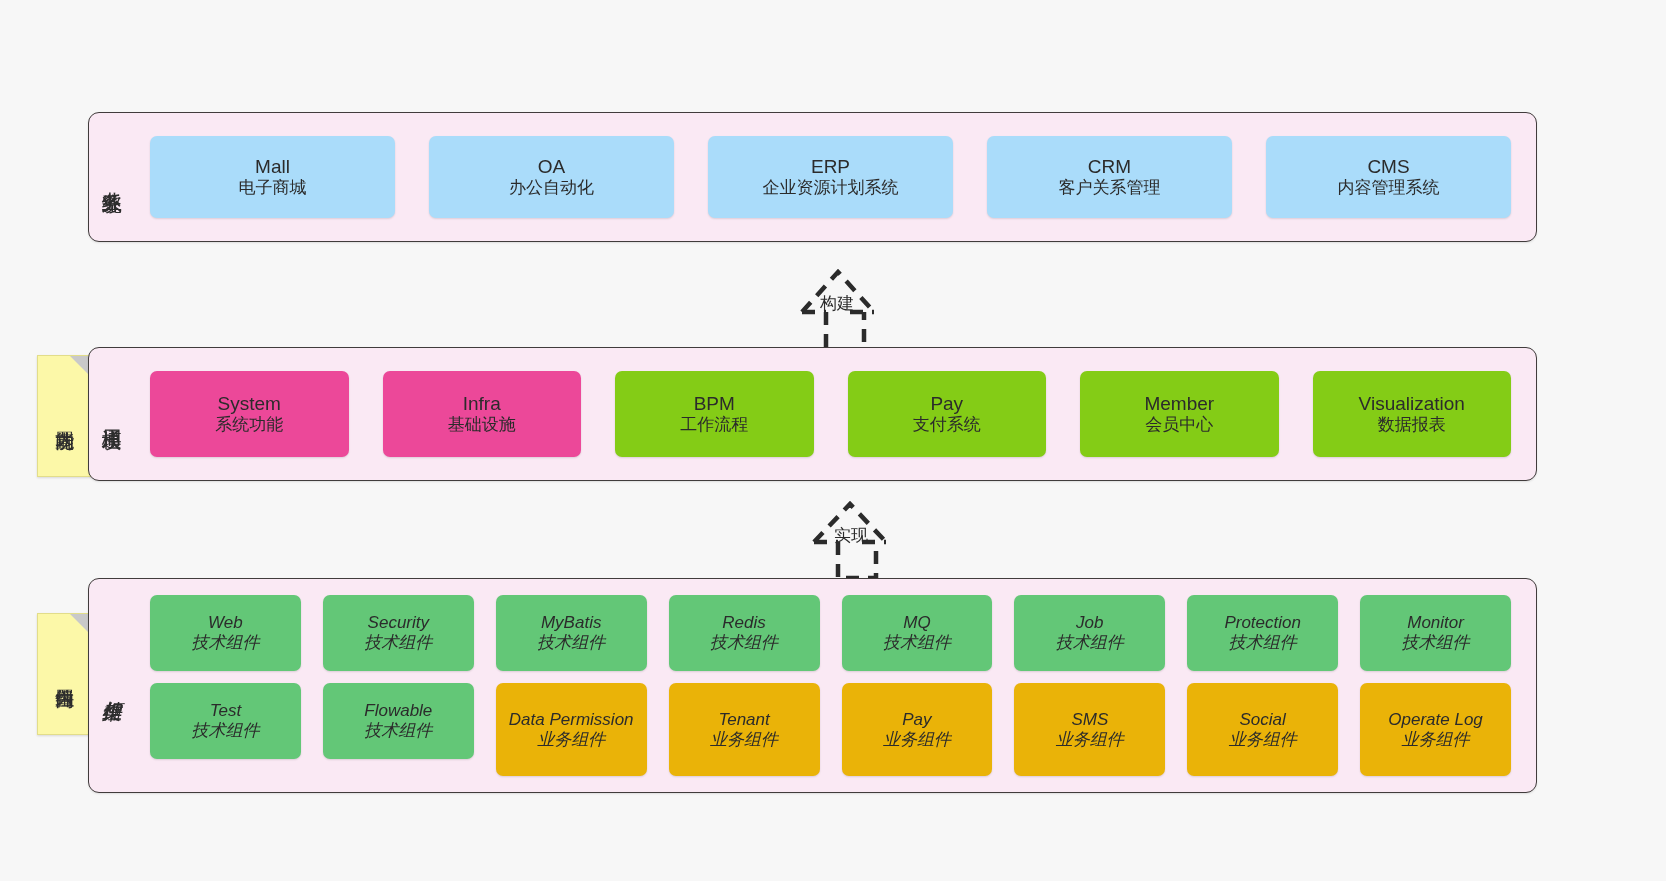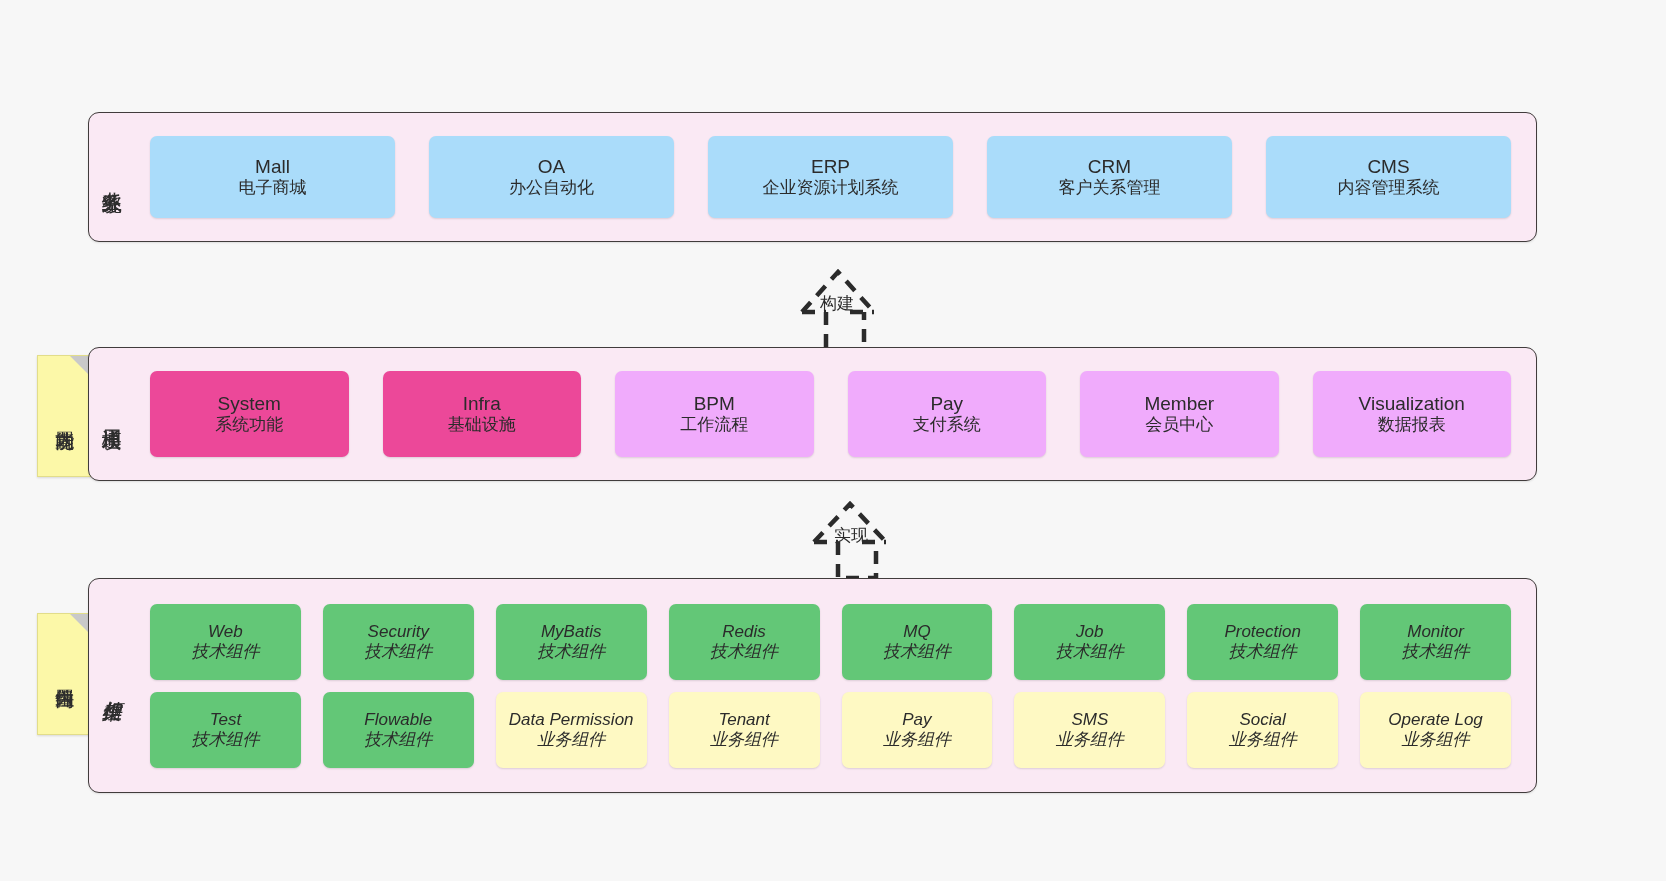--- a/index.html
+++ b/index.html
@@ -76,23 +76,23 @@
     line-height: 1.16;
     padding: 6px 4px;
     box-shadow: 0 1px 2px rgba(0,0,0,0.12);
   }
   .box .en { font-size: 19px; }
   .box .cn { font-size: 17px; }
   .box .en.small { font-size: 17px; }
 
   .box.blue  { background: #aadcfa; height: 82px; }
   .box.red   { background: #ec4899; height: 86px; }
-  .box.pink  { background: #f0abfc; height: 86px; }
+  .box.pink  { background: #84cc16; height: 86px; }
   .box.green { background: #63c777; height: 76px; }
-  .box.lgreen{ background: #fef9c3; height: 76px; }
+  .box.lgreen{ background: #eab308; height: 93px; }
 
   
   .note {
     position: absolute;
     width: 56px;
     background: #fcf8a8;
     border: 1px solid #e2dd8a;
     display: flex;
     align-items: center;
     justify-content: center;

